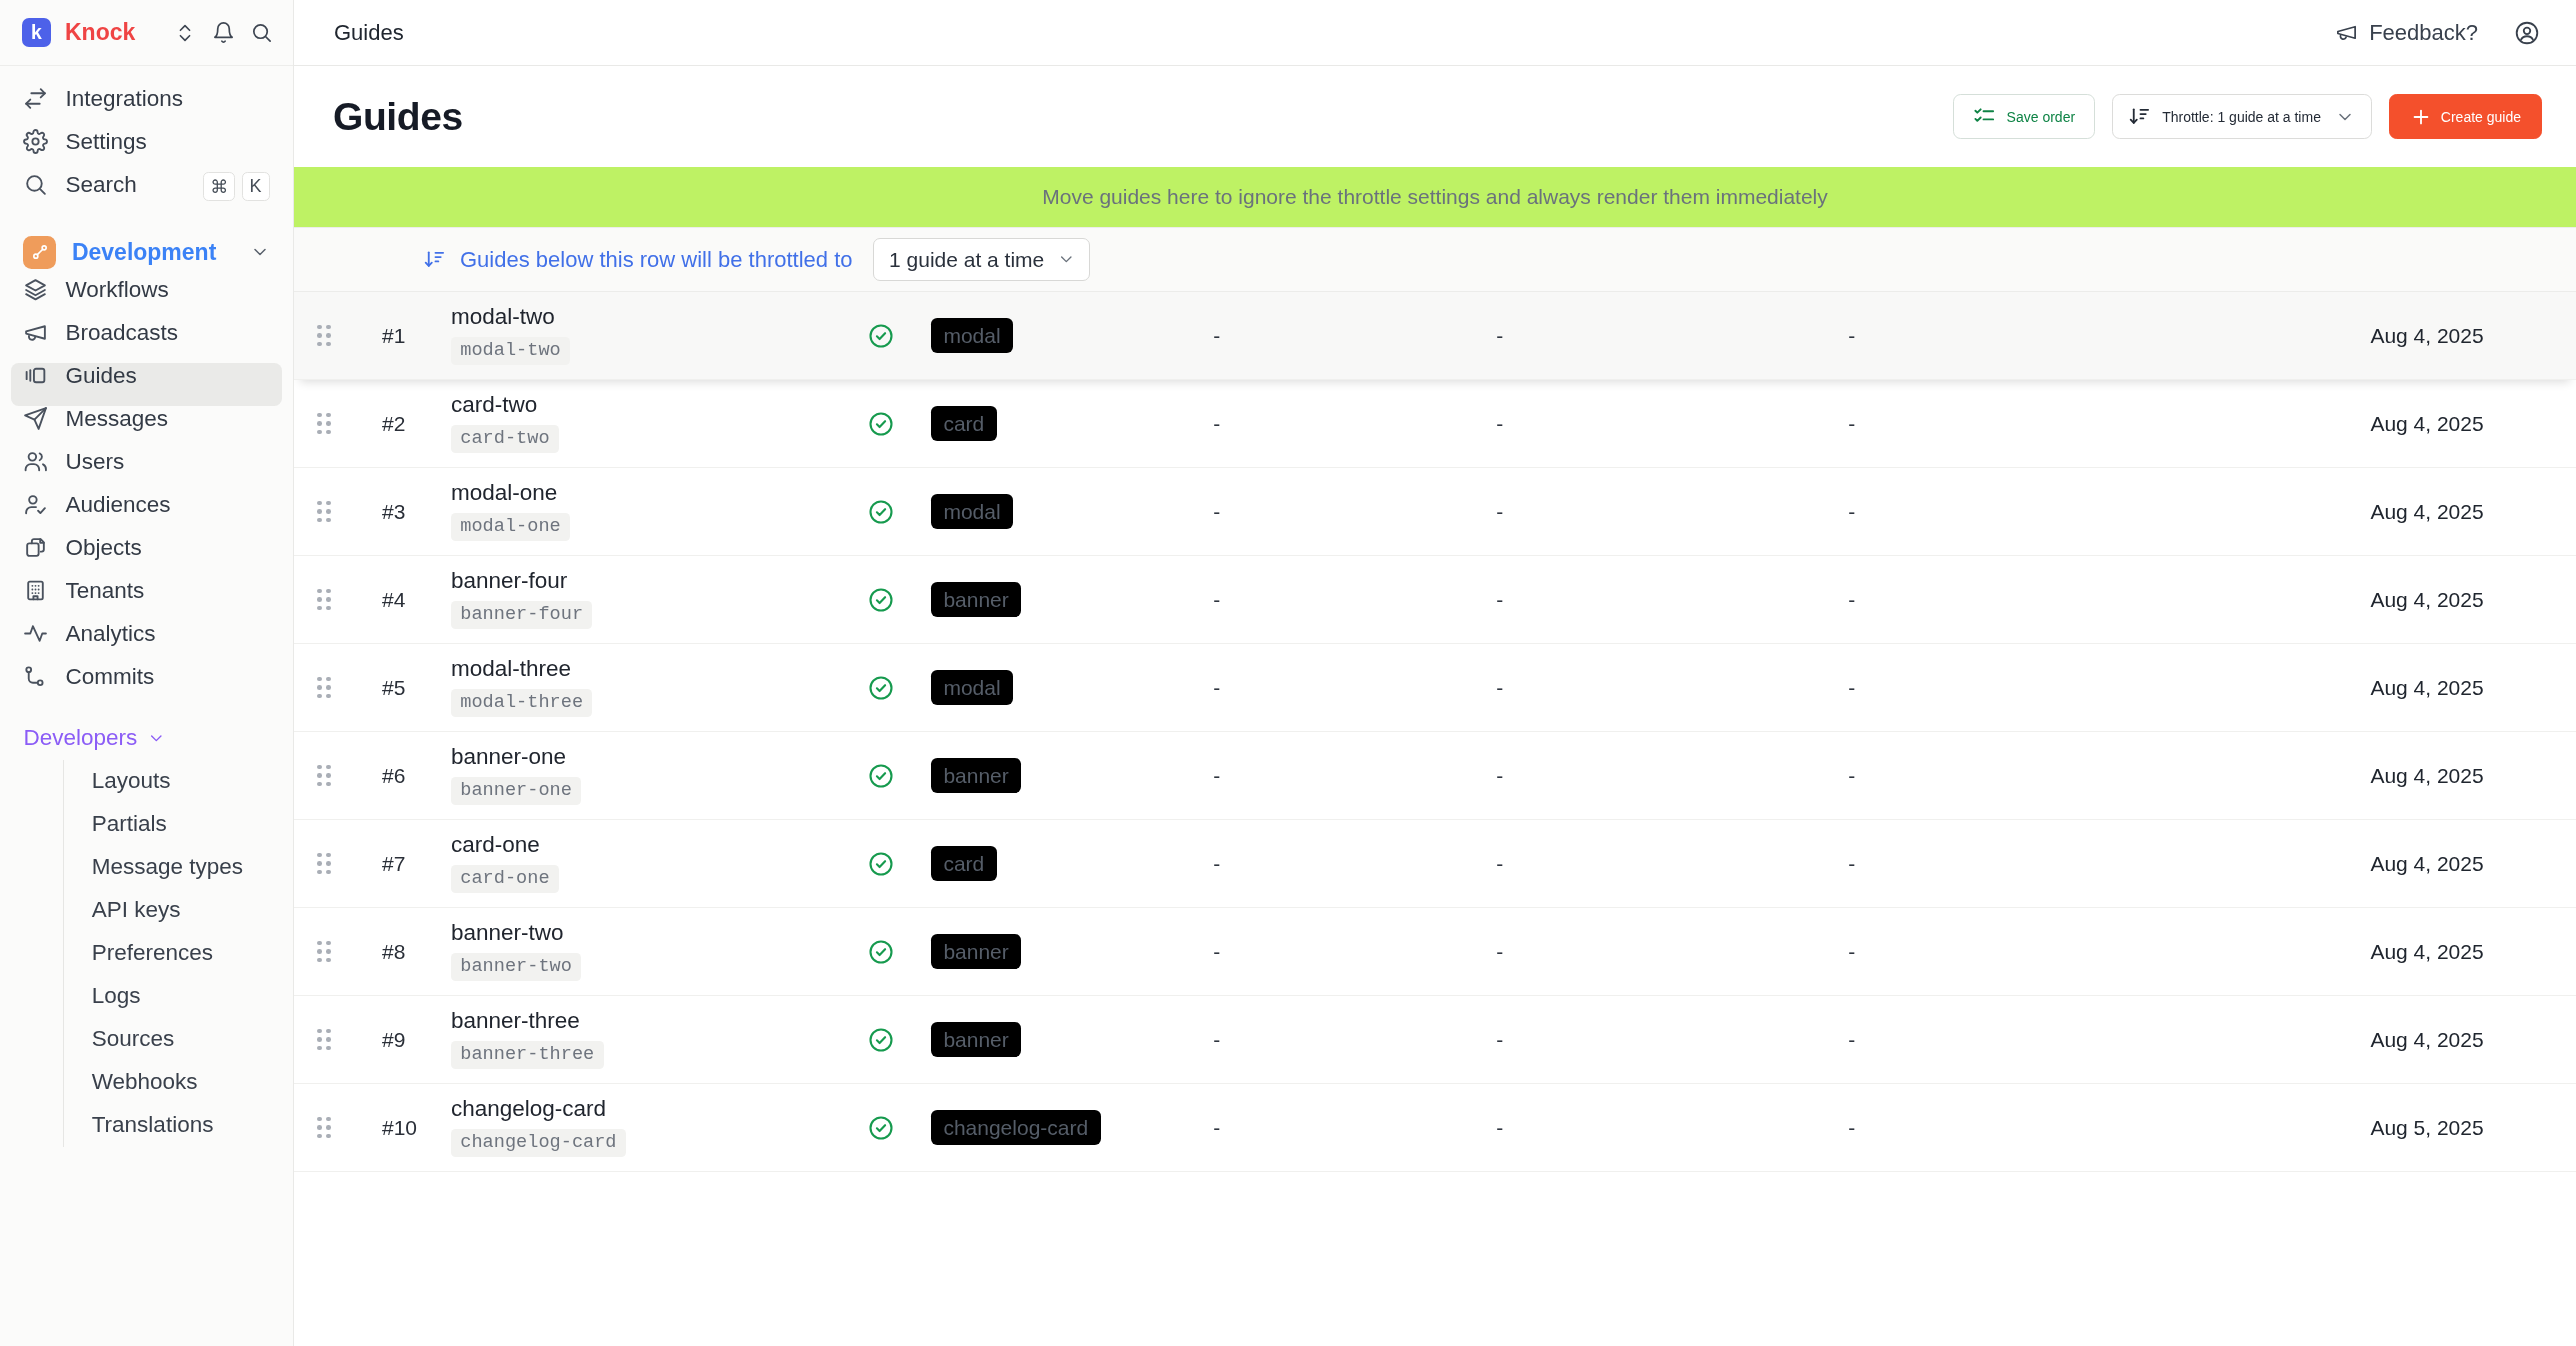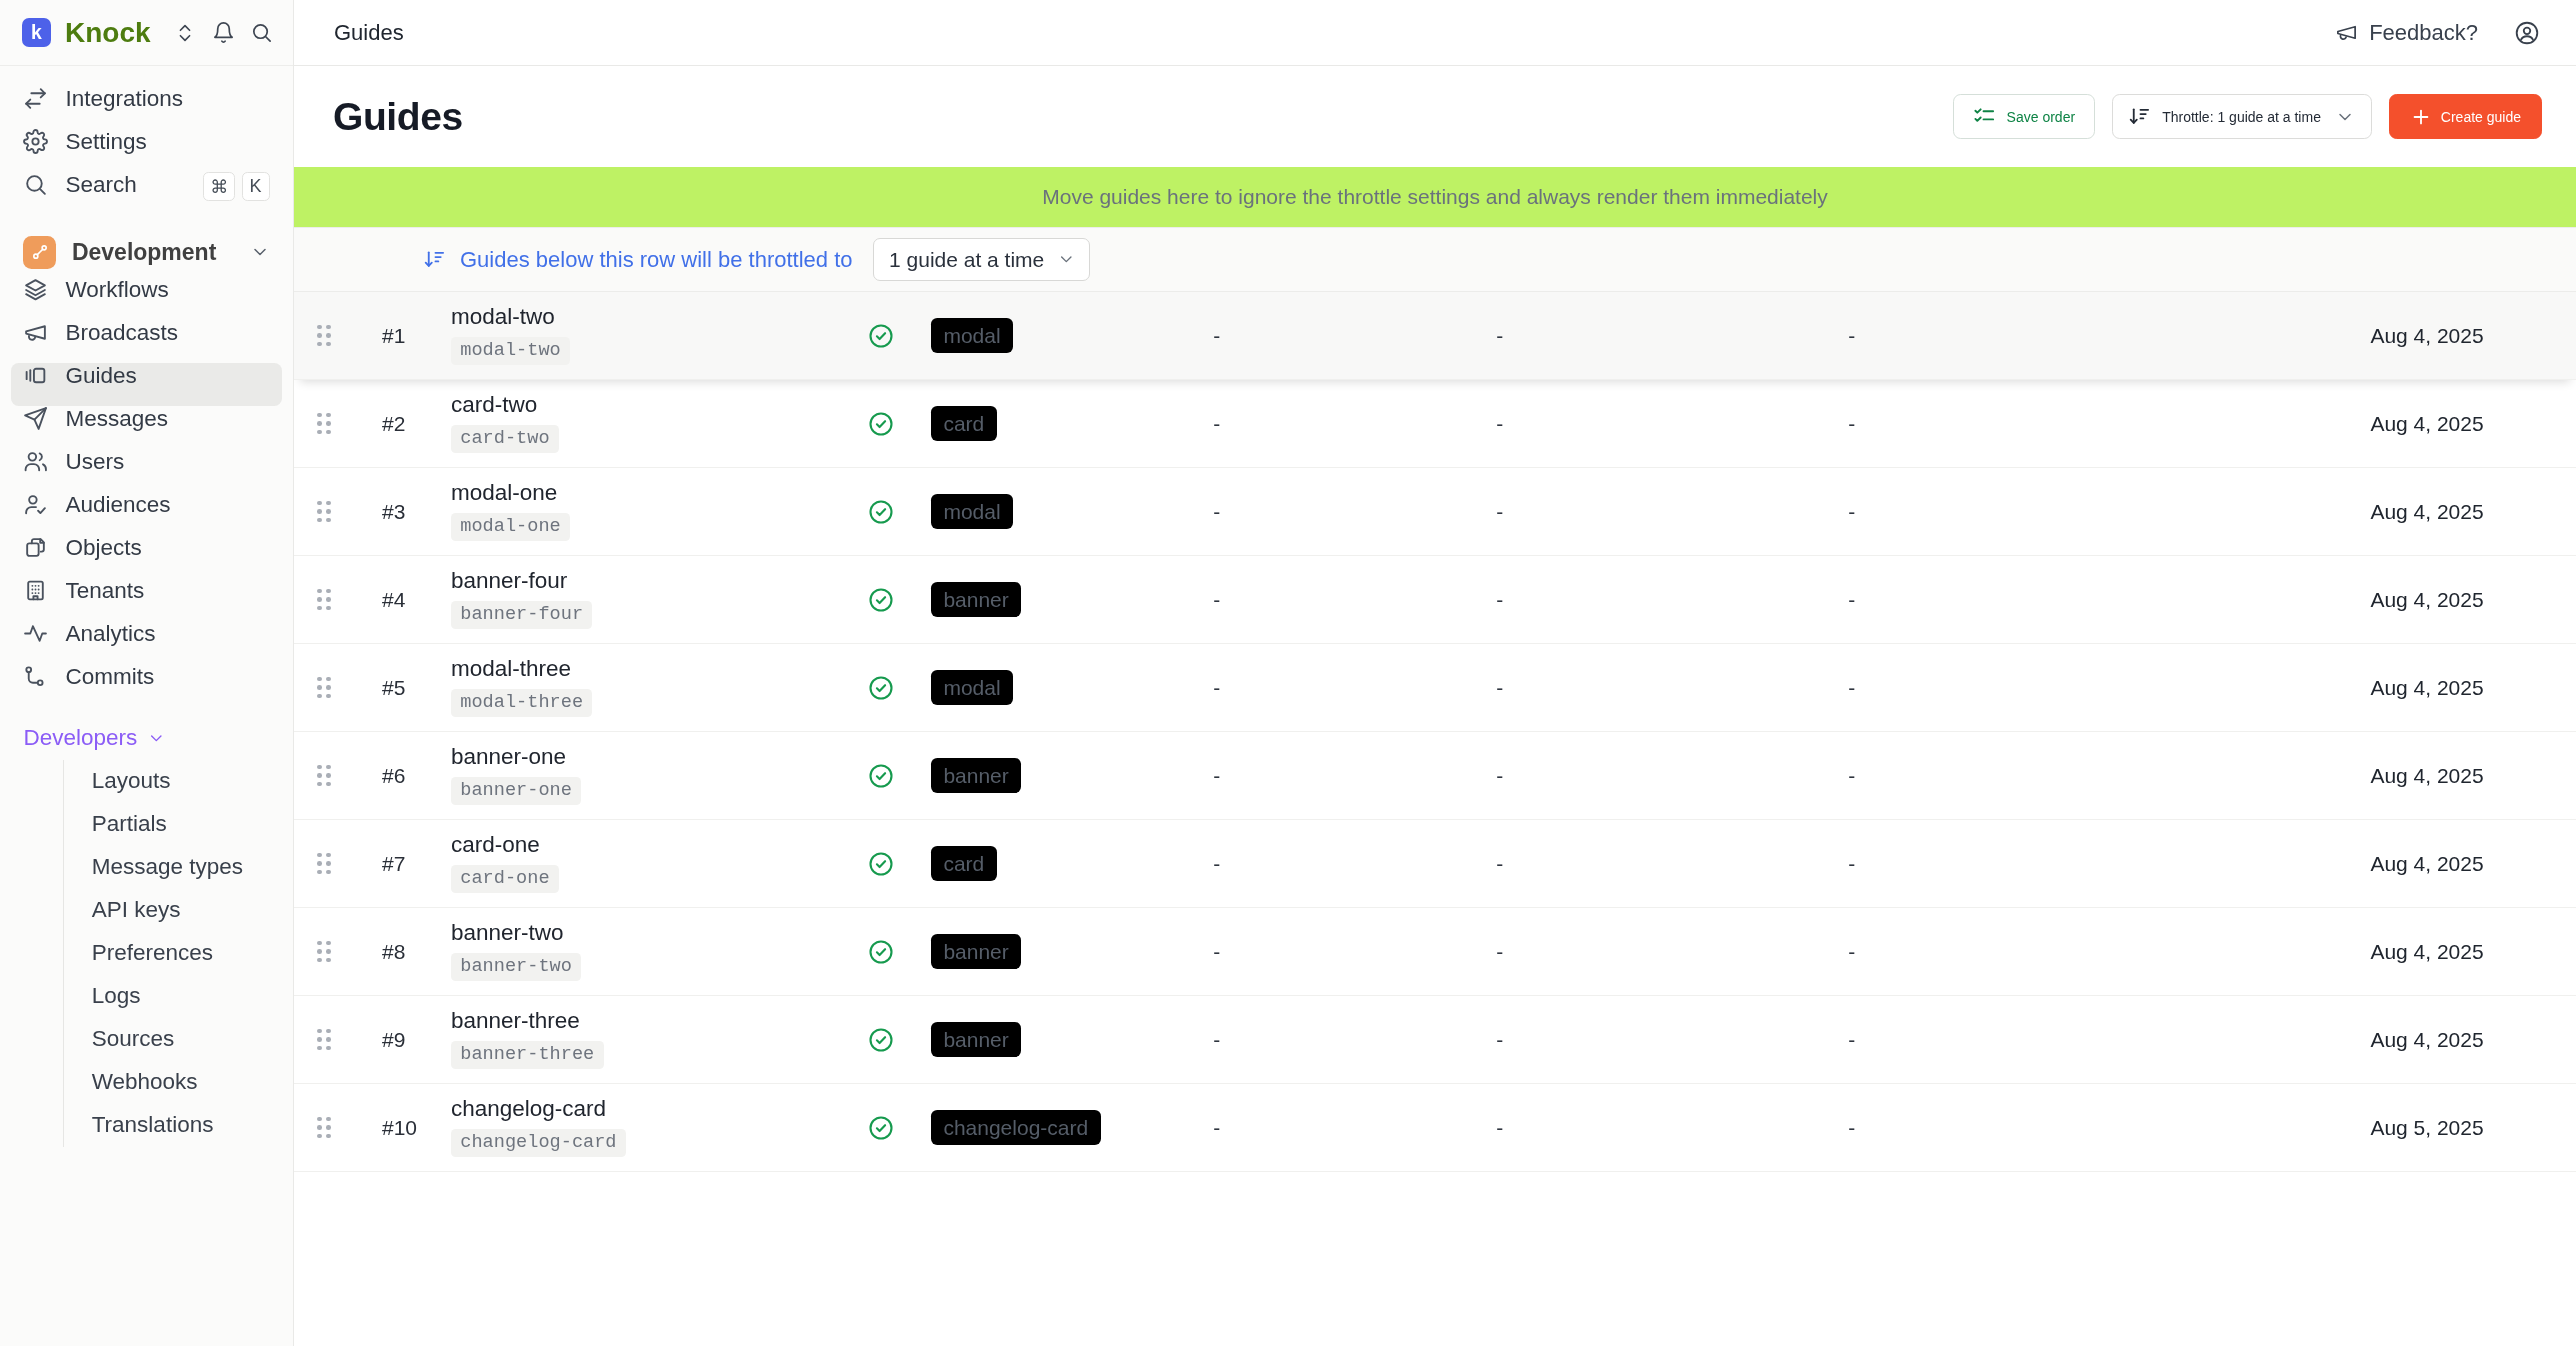--- a/index.html
+++ b/index.html
@@ -8,30 +8,30 @@
   }
   *{box-sizing:border-box;margin:0;padding:0;}
   html,body{width:2576px;height:1346px;overflow:hidden;}
   body{font-family:"Liberation Sans",sans-serif;background:#fff;color:#20252E;}
   .app{display:grid;grid-template-columns:294px 1fr;grid-template-rows:66px 1fr;width:100%;height:100%;}
 
   
   .sidebar{grid-row:1/3;grid-column:1;background:#FBFBFA;border-right:0.8px solid #E9E9E7;overflow:hidden;}
   .side-head{height:66px;display:flex;align-items:center;padding:0 20px 0 22px;gap:14px;border-bottom:0.8px solid #EDEDEB;}
   .logo{width:29px;height:29px;border-radius:7px;background:var(--logo-blue);color:#fff;display:flex;align-items:center;justify-content:center;font-size:19.4px;font-weight:600;}
-  .ws-name{font-size:28px;font-weight:600;color:#4d7c0f;flex:0 0 auto;}
+  .ws-name{font-size:23px;font-weight:600;color:#ef4444;flex:0 0 auto;}
   .head-icons{margin-left:auto;display:flex;align-items:center;gap:15.5px;color:#3E4652;}
   .head-icons svg{display:block;}
   .side-nav{padding:20px 11px 0 11px;}
   .nav-item{height:43px;display:flex;align-items:flex-start;gap:17px;padding:0 12.4px;border-radius:7.7px;font-size:22.5px;color:#333A45;cursor:pointer;}
   .nav-item.active{background:#EAEAE8;}
   .nav-item .nic{flex:0 0 auto;color:#4A525E;display:block;}
   .kbd-wrap{margin-left:auto;display:flex;gap:6.2px;}
   .kbd{min-width:28px;height:29px;padding:0 6.2px;background:#fff;border:0.8px solid #E2E2E0;border-radius:5.4px;display:flex;align-items:center;justify-content:center;font-size:18px;color:#454D57;}
-  .env-row{height:50px;display:flex;align-items:center;gap:15.5px;padding:0 12.4px;margin-top:12.4px;font-size:23px;font-weight:600;color:#404040;cursor:pointer;}
+  .env-row{height:50px;display:flex;align-items:center;gap:15.5px;padding:0 12.4px;margin-top:12.4px;font-size:23px;font-weight:600;color:#3b82f6;cursor:pointer;}
   .env-icon{width:33px;height:33px;border-radius:8.5px;background:var(--env-orange);display:flex;align-items:center;justify-content:center;color:#fff;}
   .env-row .chev{margin-left:auto;color:#59616C;}
   .dev-label{display:flex;align-items:center;gap:9.3px;padding:0 12.4px;margin-top:11px;height:40px;font-size:22.5px;color:#8b5cf6;cursor:pointer;}
   .sub-list{margin-left:52px;border-left:1.5px solid #E6E6E4;padding-left:20px;margin-top:1.5px;}
   .sub-item{height:43px;display:flex;align-items:center;font-size:22.5px;color:#39404B;cursor:pointer;border-radius:6.2px;padding:0 7.7px;}
 
   
   .topbar{grid-row:1;grid-column:2;background:#fff;border-bottom:0.8px solid #E9E9E7;display:flex;align-items:center;padding:0 36px 0 40px;}
   .tb-title{font-size:22px;font-weight:500;color:#20262F;}
   .tb-right{margin-left:auto;display:flex;align-items:center;gap:36px;color:#39414D;}

